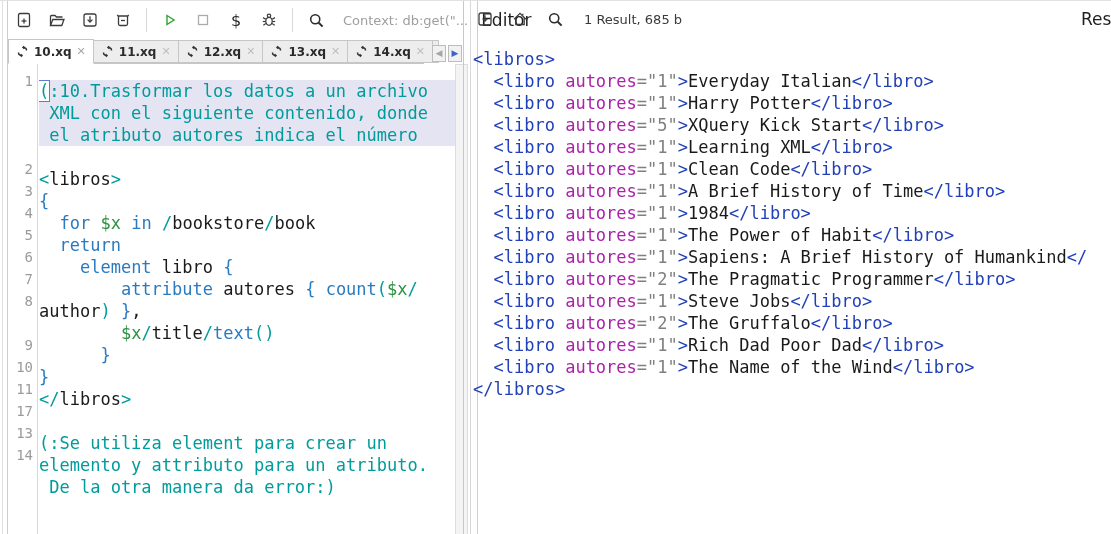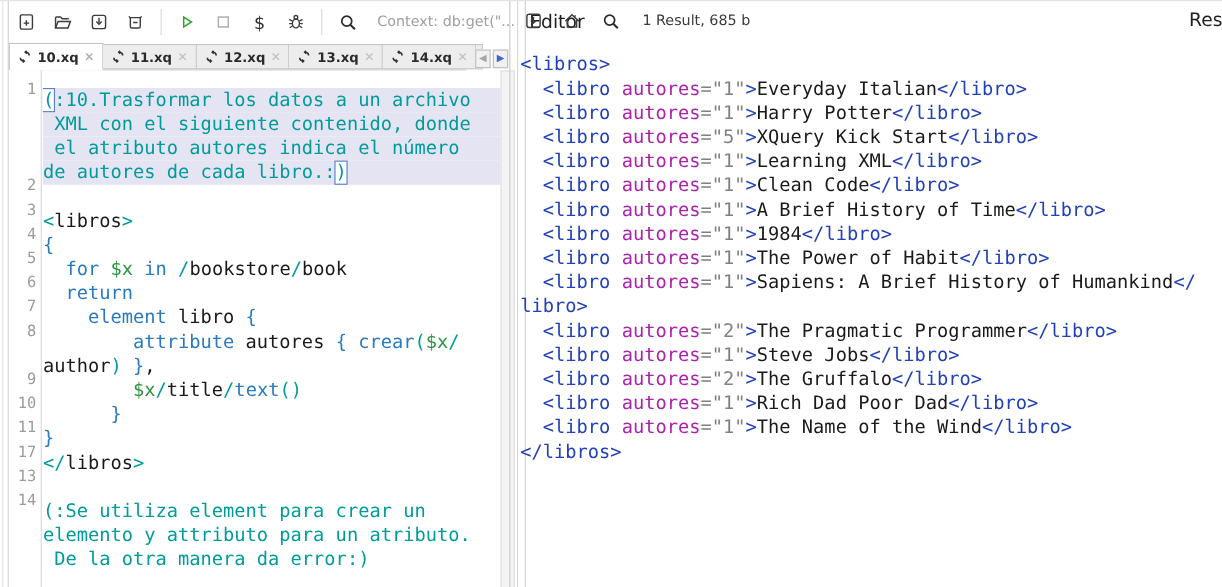--- a/index.html
+++ b/index.html
@@ -213,28 +213,27 @@
         <div class="gnum">17</div>
         <div class="gnum">13</div>
         <div class="gnum">14</div>
         <div class="gnum"></div>
         <div class="gnum"></div>
       </div>
     <div class="code">
         <div class="code-row hl"><span class="s-cm boxed">(</span><span class="s-cm">:10.Trasformar los datos a un archivo</span></div>
         <div class="code-row hl"><span class="s-cm"> XML con el siguiente contenido, donde</span></div>
         <div class="code-row hl"><span class="s-cm"> el atributo autores indica el número</span></div>
-        <div class="code-row hl"><span class="s-cm">de autores de cada libro.:</span><span class="s-cm boxed">)</span></div>
         <div class="code-row"></div>
         <div class="code-row"><span class="s-pn">&lt;</span><span class="s-tx">libros</span><span class="s-pn">&gt;</span></div>
         <div class="code-row"><span class="s-kw">{</span></div>
         <div class="code-row"><span class="s-tx">  </span><span class="s-kw">for</span><span class="s-tx"> </span><span class="s-var">$x</span><span class="s-tx"> </span><span class="s-kw">in</span><span class="s-tx"> </span><span class="s-pn">/</span><span class="s-tx">bookstore</span><span class="s-pn">/</span><span class="s-tx">book</span></div>
         <div class="code-row"><span class="s-tx">  </span><span class="s-kw">return</span></div>
         <div class="code-row"><span class="s-tx">    </span><span class="s-kw">element</span><span class="s-tx"> libro </span><span class="s-kw">{</span></div>
-        <div class="code-row"><span class="s-tx">        </span><span class="s-kw">attribute</span><span class="s-tx"> autores </span><span class="s-kw">{</span><span class="s-tx"> </span><span class="s-kw">crear</span><span class="s-pn">(</span><span class="s-var">$x</span><span class="s-pn">/</span></div>
+        <div class="code-row"><span class="s-tx">        </span><span class="s-kw">attribute</span><span class="s-tx"> autores </span><span class="s-kw">{</span><span class="s-tx"> </span><span class="s-kw">count</span><span class="s-pn">(</span><span class="s-var">$x</span><span class="s-pn">/</span></div>
         <div class="code-row"><span class="s-tx">author</span><span class="s-pn">)</span><span class="s-tx"> </span><span class="s-kw">}</span><span class="s-tx">,</span></div>
         <div class="code-row"><span class="s-tx">        </span><span class="s-var">$x</span><span class="s-pn">/</span><span class="s-tx">title</span><span class="s-pn">/</span><span class="s-kw">text</span><span class="s-pn">()</span></div>
         <div class="code-row"><span class="s-tx">      </span><span class="s-kw">}</span></div>
         <div class="code-row"><span class="s-kw">}</span></div>
         <div class="code-row"><span class="s-pn">&lt;/</span><span class="s-tx">libros</span><span class="s-pn">&gt;</span></div>
         <div class="code-row"></div>
         <div class="code-row"><span class="s-cm">(:Se utiliza element para crear un</span></div>
         <div class="code-row"><span class="s-cm">elemento y attributo para un atributo.</span></div>
         <div class="code-row"><span class="s-cm"> De la otra manera da error:)</span></div>
       </div>
@@ -272,21 +271,20 @@
         <div class="out-row"><span class="s-tag">&lt;libros&gt;</span></div>
         <div class="out-row"><span class="s-txt">  </span><span class="s-tag">&lt;libro</span><span class="s-txt"> </span><span class="s-attr">autores</span><span class="s-val">="1"</span><span class="s-tag">&gt;</span><span class="s-txt">Everyday Italian</span><span class="s-tag">&lt;/libro&gt;</span></div>
         <div class="out-row"><span class="s-txt">  </span><span class="s-tag">&lt;libro</span><span class="s-txt"> </span><span class="s-attr">autores</span><span class="s-val">="1"</span><span class="s-tag">&gt;</span><span class="s-txt">Harry Potter</span><span class="s-tag">&lt;/libro&gt;</span></div>
         <div class="out-row"><span class="s-txt">  </span><span class="s-tag">&lt;libro</span><span class="s-txt"> </span><span class="s-attr">autores</span><span class="s-val">="5"</span><span class="s-tag">&gt;</span><span class="s-txt">XQuery Kick Start</span><span class="s-tag">&lt;/libro&gt;</span></div>
         <div class="out-row"><span class="s-txt">  </span><span class="s-tag">&lt;libro</span><span class="s-txt"> </span><span class="s-attr">autores</span><span class="s-val">="1"</span><span class="s-tag">&gt;</span><span class="s-txt">Learning XML</span><span class="s-tag">&lt;/libro&gt;</span></div>
         <div class="out-row"><span class="s-txt">  </span><span class="s-tag">&lt;libro</span><span class="s-txt"> </span><span class="s-attr">autores</span><span class="s-val">="1"</span><span class="s-tag">&gt;</span><span class="s-txt">Clean Code</span><span class="s-tag">&lt;/libro&gt;</span></div>
         <div class="out-row"><span class="s-txt">  </span><span class="s-tag">&lt;libro</span><span class="s-txt"> </span><span class="s-attr">autores</span><span class="s-val">="1"</span><span class="s-tag">&gt;</span><span class="s-txt">A Brief History of Time</span><span class="s-tag">&lt;/libro&gt;</span></div>
         <div class="out-row"><span class="s-txt">  </span><span class="s-tag">&lt;libro</span><span class="s-txt"> </span><span class="s-attr">autores</span><span class="s-val">="1"</span><span class="s-tag">&gt;</span><span class="s-txt">1984</span><span class="s-tag">&lt;/libro&gt;</span></div>
         <div class="out-row"><span class="s-txt">  </span><span class="s-tag">&lt;libro</span><span class="s-txt"> </span><span class="s-attr">autores</span><span class="s-val">="1"</span><span class="s-tag">&gt;</span><span class="s-txt">The Power of Habit</span><span class="s-tag">&lt;/libro&gt;</span></div>
         <div class="out-row"><span class="s-txt">  </span><span class="s-tag">&lt;libro</span><span class="s-txt"> </span><span class="s-attr">autores</span><span class="s-val">="1"</span><span class="s-tag">&gt;</span><span class="s-txt">Sapiens: A Brief History of Humankind</span><span class="s-tag">&lt;/</span></div>
-        <div class="out-row"><span class="s-tag">libro&gt;</span></div>
         <div class="out-row"><span class="s-txt">  </span><span class="s-tag">&lt;libro</span><span class="s-txt"> </span><span class="s-attr">autores</span><span class="s-val">="2"</span><span class="s-tag">&gt;</span><span class="s-txt">The Pragmatic Programmer</span><span class="s-tag">&lt;/libro&gt;</span></div>
         <div class="out-row"><span class="s-txt">  </span><span class="s-tag">&lt;libro</span><span class="s-txt"> </span><span class="s-attr">autores</span><span class="s-val">="1"</span><span class="s-tag">&gt;</span><span class="s-txt">Steve Jobs</span><span class="s-tag">&lt;/libro&gt;</span></div>
         <div class="out-row"><span class="s-txt">  </span><span class="s-tag">&lt;libro</span><span class="s-txt"> </span><span class="s-attr">autores</span><span class="s-val">="2"</span><span class="s-tag">&gt;</span><span class="s-txt">The Gruffalo</span><span class="s-tag">&lt;/libro&gt;</span></div>
         <div class="out-row"><span class="s-txt">  </span><span class="s-tag">&lt;libro</span><span class="s-txt"> </span><span class="s-attr">autores</span><span class="s-val">="1"</span><span class="s-tag">&gt;</span><span class="s-txt">Rich Dad Poor Dad</span><span class="s-tag">&lt;/libro&gt;</span></div>
         <div class="out-row"><span class="s-txt">  </span><span class="s-tag">&lt;libro</span><span class="s-txt"> </span><span class="s-attr">autores</span><span class="s-val">="1"</span><span class="s-tag">&gt;</span><span class="s-txt">The Name of the Wind</span><span class="s-tag">&lt;/libro&gt;</span></div>
         <div class="out-row"><span class="s-tag">&lt;/libros&gt;</span></div>
       </div>
   </div>
 </div>
 

